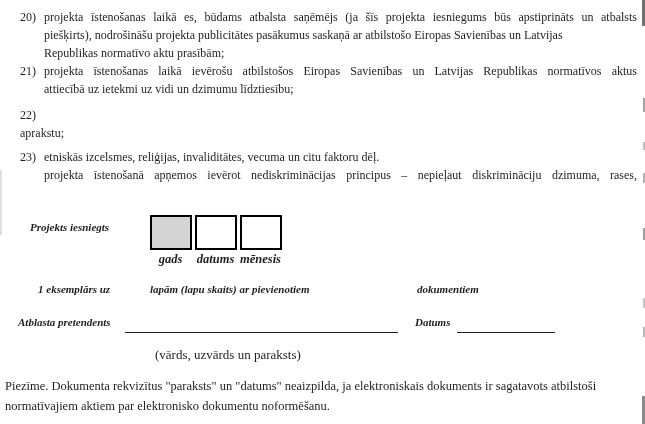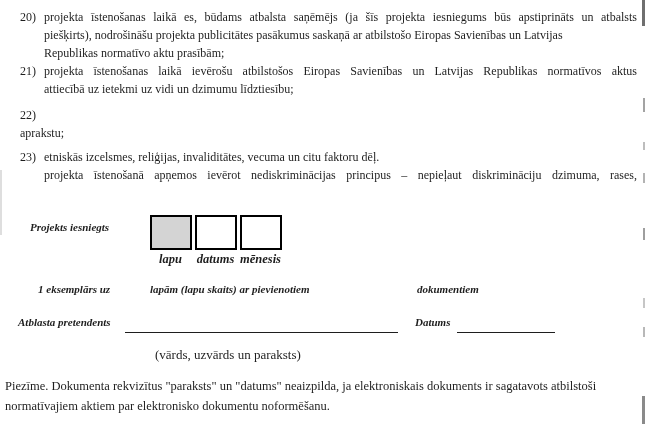--- a/index.html
+++ b/index.html
@@ -111,21 +111,21 @@
 
   <div class="blbl" style="left:30px;top:221px;">Projekts iesniegts</div>
 
   <div class="boxes">
     <div class="dbox shaded"></div>
     <div class="dbox"></div>
     <div class="dbox"></div>
   </div>
 
   <div class="box-labels">
-    <span>lapu</span>
+    <span>gads</span>
     <span>datums</span>
     <span>mēnesis</span>
   </div>
 
   <div class="blbl" style="left:38px;top:283px;">1 eksemplārs uz</div>
   <div class="blbl" style="left:150px;top:283px;">lapām (lapu skaits) ar pievienotiem</div>
   <div class="blbl" style="left:417px;top:283px;">dokumentiem</div>
 
   <div class="blbl" style="left:18px;top:316px;">Atblasta pretendents</div>
   <div class="uline" style="left:125px;top:316px;width:273px;"></div>

